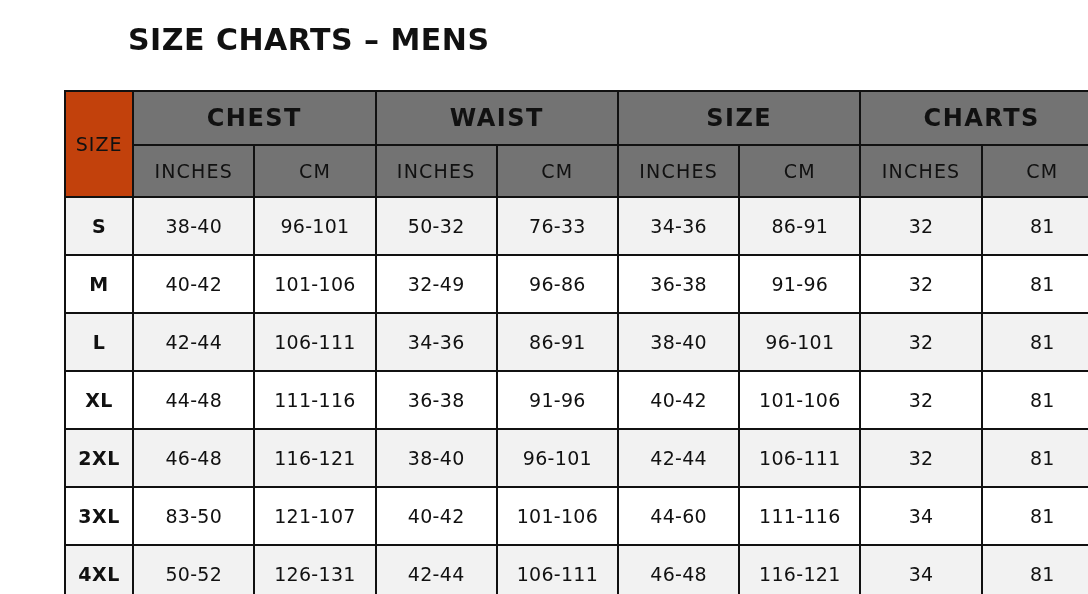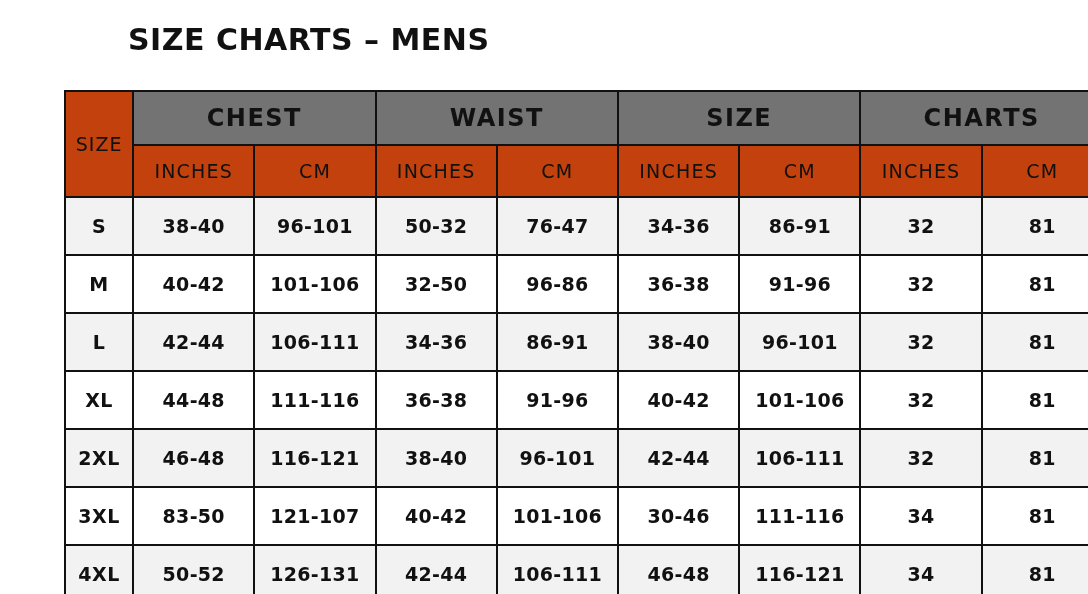--- a/index.html
+++ b/index.html
@@ -60,37 +60,37 @@
     color: #111111;
   }
   .hdr-size {
     background: #c2410c;
     font-size: 19px;
     font-weight: 400;
     letter-spacing: 1px;
     color: #111111;
   }
   .hdr-unit {
-    background: #c2410c;
+    background: #737373;
     font-size: 19px;
     font-weight: 400;
     letter-spacing: 1.2px;
     height: 48px;
     color: #111111;
   }
   td.size-cell {
     font-size: 19px;
     font-weight: 700;
     letter-spacing: 0.5px;
     background: #ffffff;
     color: #111111;
   }
   td.val {
     font-size: 19px;
-    font-weight: 700;
+    font-weight: 400;
     letter-spacing: 0.3px;
     height: 54px;
     color: #111111;
   }
   tr.shaded td {
     background: #f2f2f2;
   }
   tr.plain td {
     background: #ffffff;
   }
@@ -135,31 +135,31 @@
           <th class="hdr-unit">INCHES</th>
           <th class="hdr-unit">CM</th>
         </tr>
       </thead>
       <tbody>
         <tr class="shaded">
           <td class="size-cell">S</td>
           <td class="val">38-40</td>
           <td class="val">96-101</td>
           <td class="val">50-32</td>
-          <td class="val">76-47</td>
+          <td class="val">76-33</td>
           <td class="val">34-36</td>
           <td class="val">86-91</td>
           <td class="val">32</td>
           <td class="val">81</td>
         </tr>
         <tr class="plain">
           <td class="size-cell">M</td>
           <td class="val">40-42</td>
           <td class="val">101-106</td>
-          <td class="val">32-50</td>
+          <td class="val">32-49</td>
           <td class="val">96-86</td>
           <td class="val">36-38</td>
           <td class="val">91-96</td>
           <td class="val">32</td>
           <td class="val">81</td>
         </tr>
         <tr class="shaded">
           <td class="size-cell">L</td>
           <td class="val">42-44</td>
           <td class="val">106-111</td>
@@ -191,21 +191,21 @@
           <td class="val">106-111</td>
           <td class="val">32</td>
           <td class="val">81</td>
         </tr>
         <tr class="plain">
           <td class="size-cell">3XL</td>
           <td class="val">83-50</td>
           <td class="val">121-107</td>
           <td class="val">40-42</td>
           <td class="val">101-106</td>
-          <td class="val">30-46</td>
+          <td class="val">44-60</td>
           <td class="val">111-116</td>
           <td class="val">34</td>
           <td class="val">81</td>
         </tr>
         <tr class="shaded">
           <td class="size-cell">4XL</td>
           <td class="val">50-52</td>
           <td class="val">126-131</td>
           <td class="val">42-44</td>
           <td class="val">106-111</td>

